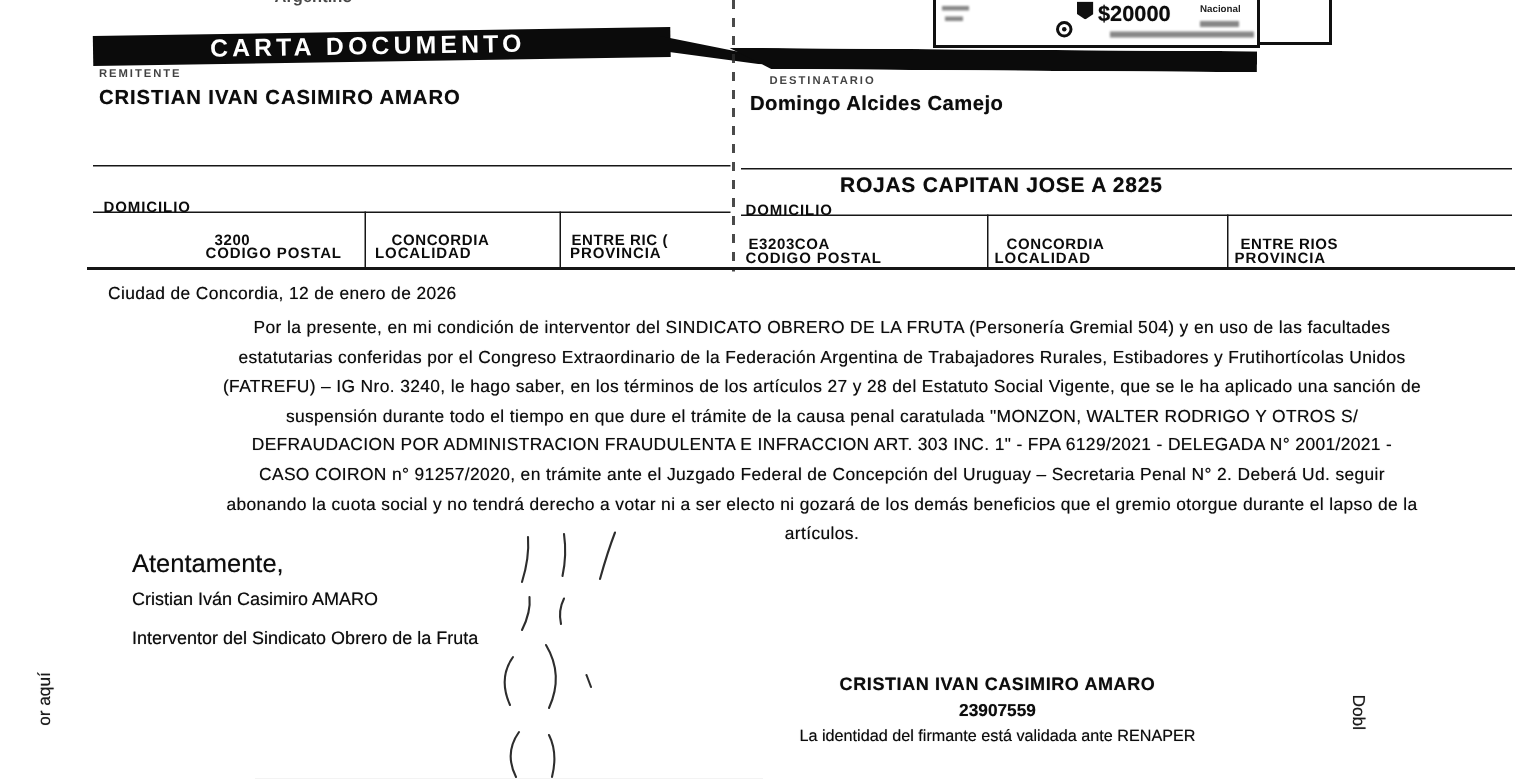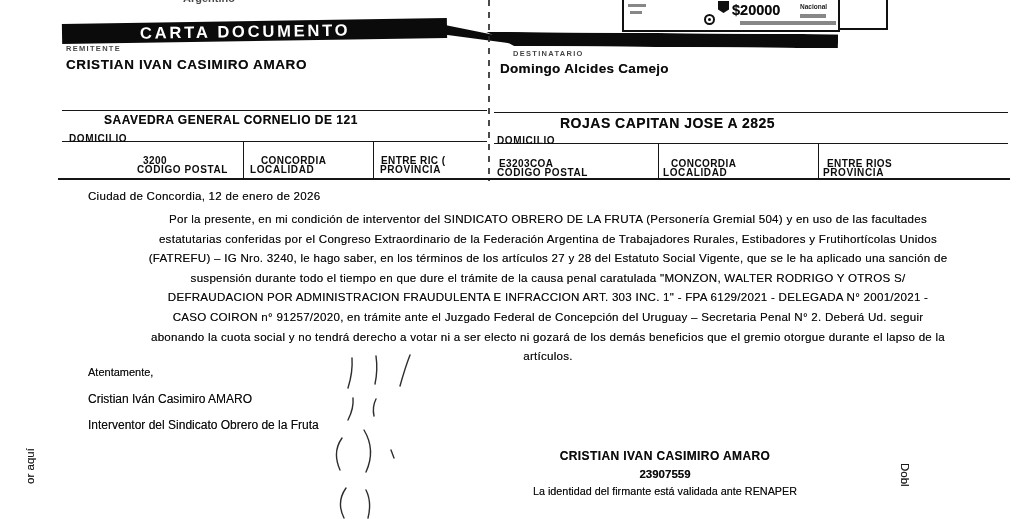--- a/index.html
+++ b/index.html
@@ -75,51 +75,50 @@
   <div class="hl" style="left:494px; top:112px; width:514px;"></div>
   <div class="hl" style="left:62px; top:141px; width:425px;"></div>
   <div class="hl" style="left:494px; top:143px; width:514px;"></div>
   <div class="hl" style="left:58px; top:178px; width:952px; height:1.6px;"></div>
   <div class="vl" style="left:243px; top:141px; height:37px;"></div>
   <div class="vl" style="left:373px; top:141px; height:37px;"></div>
   <div class="vl" style="left:658px; top:143px; height:35px;"></div>
   <div class="vl" style="left:818px; top:143px; height:35px;"></div>
 
   <div class="abs cell-label" style="left:69px; top:115px;">DOMICILIO</div>
-  <div class="abs ink" style="left:104px; top:113px; font-size:12px; font-weight:bold; letter-spacing:.5px;">SAAVEDRA GENERAL CORNELIO DE 121</div>
   <div class="abs cell-label" style="left:137px; top:146px;">CODIGO POSTAL</div>
   <div class="abs cell-value" style="left:143px; top:155px;">3200</div>
   <div class="abs cell-label" style="left:250px; top:146px;">LOCALIDAD</div>
   <div class="abs cell-value" style="left:261px; top:155px;">CONCORDIA</div>
   <div class="abs cell-label" style="left:380px; top:146px;">PROVINCIA</div>
   <div class="abs cell-value" style="left:381px; top:155px;">ENTRE RIC (</div>
 
   <div class="abs cell-label" style="left:497px; top:117px;">DOMICILIO</div>
   <div class="abs ink" style="left:560px; top:115px; font-size:14px; font-weight:bold; letter-spacing:.5px;">ROJAS CAPITAN JOSE A 2825</div>
   <div class="abs cell-label" style="left:497px; top:149px;">CODIGO POSTAL</div>
   <div class="abs cell-value" style="left:499px; top:158px;">E3203COA</div>
   <div class="abs cell-label" style="left:663px; top:149px;">LOCALIDAD</div>
   <div class="abs cell-value" style="left:671px; top:158px;">CONCORDIA</div>
   <div class="abs cell-label" style="left:823px; top:149px;">PROVINCIA</div>
   <div class="abs cell-value" style="left:827px; top:158px;">ENTRE RIOS</div>
 
-  <div class="abs ink" style="left:88px; top:189px; font-size:11.6px; letter-spacing:.25px;">Ciudad de Concordia, 12 de enero de 2026</div>
+  <div class="abs ink" style="left:72px; top:189px; font-size:11.6px; letter-spacing:.25px;">Ciudad de Concordia, 12 de enero de 2026</div>
 
   <div class="abs ink" style="left:88px; top:212px; width:920px;text-align:center;">
     <div class="para-line">Por la presente, en mi condición de interventor del SINDICATO OBRERO DE LA FRUTA (Personería Gremial 504) y en uso de las facultades</div>
     <div class="para-line">estatutarias conferidas por el Congreso Extraordinario de la Federación Argentina de Trabajadores Rurales, Estibadores y Frutihortícolas Unidos</div>
     <div class="para-line">(FATREFU) – IG Nro. 3240, le hago saber, en los términos de los artículos 27 y 28 del Estatuto Social Vigente, que se le ha aplicado una sanción de</div>
     <div class="para-line">suspensión durante todo el tiempo en que dure el trámite de la causa penal caratulada "MONZON, WALTER RODRIGO Y OTROS S/</div>
     <div class="para-line">DEFRAUDACION POR ADMINISTRACION FRAUDULENTA E INFRACCION ART. 303 INC. 1" - FPA 6129/2021 - DELEGADA N° 2001/2021 -</div>
     <div class="para-line">CASO COIRON n° 91257/2020, en trámite ante el Juzgado Federal de Concepción del Uruguay – Secretaria Penal N° 2. Deberá Ud. seguir</div>
     <div class="para-line">abonando la cuota social y no tendrá derecho a votar ni a ser electo ni gozará de los demás beneficios que el gremio otorgue durante el lapso de la</div>
     <div class="para-line">artículos.</div>
   </div>
 
-  <div class="abs ink" style="left:88px; top:366px; font-size:11px;">Atentamente,</div>
+  <div class="abs ink" style="left:88px; top:366px; font-size:17px;">Atentamente,</div>
   <div class="abs ink" style="left:88px; top:392px; font-size:12px;">Cristian Iván Casimiro AMARO</div>
   <div class="abs ink" style="left:88px; top:418px; font-size:12px;">Interventor del Sindicato Obrero de la Fruta</div>
 
   <svg class="abs" style="left:322px; top:352px;" width="120" height="167" viewBox="0 0 120 167">
     <g fill="none" stroke="#1c1c1c" stroke-width="1.4" stroke-linecap="round" opacity=".92">
       <path d="M26 36 Q31 20 30 6"></path>
       <path d="M53 32 Q56 18 54 4"></path>
       <path d="M78 34 Q83 16 88 3"></path>
       <path d="M26 68 Q32 56 31 46"></path>
       <path d="M52 64 Q50 55 54 47"></path>

